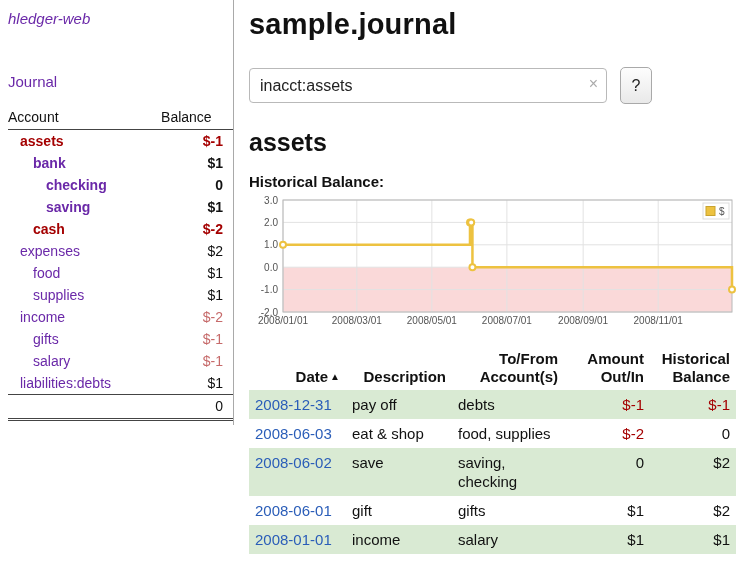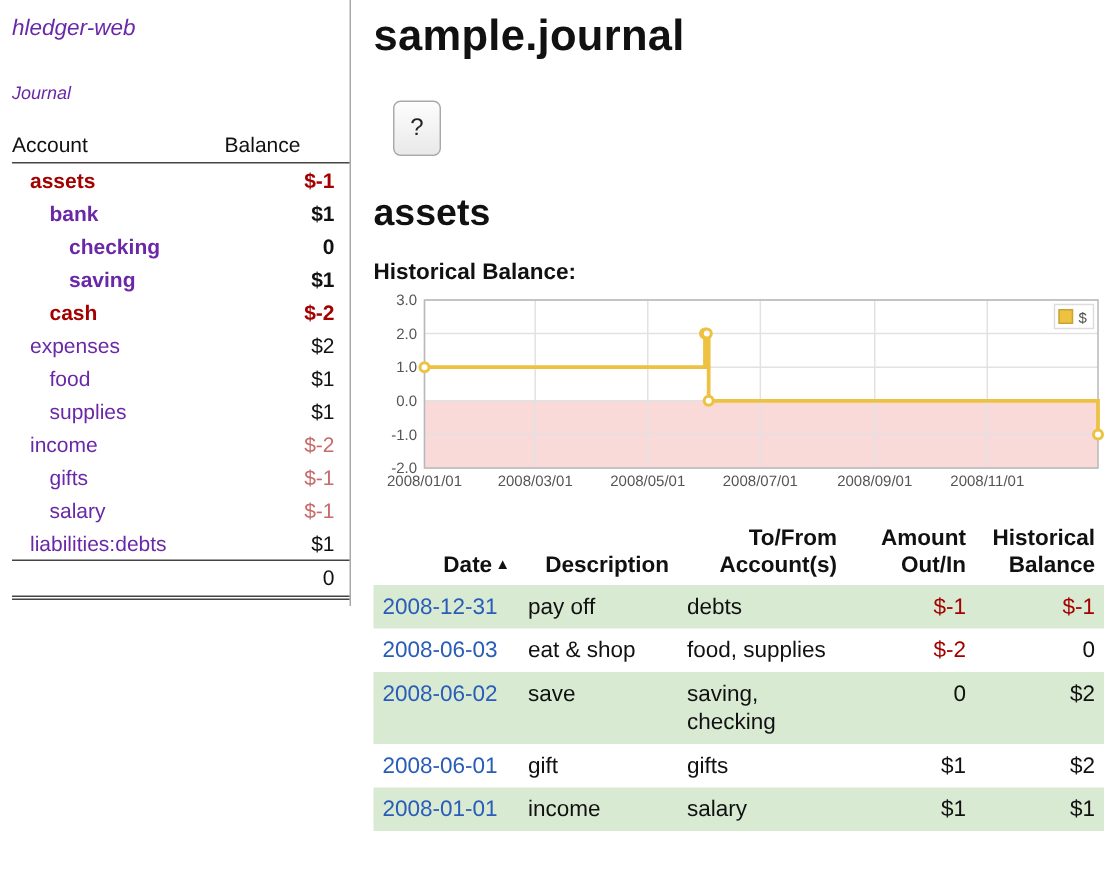--- a/index.html
+++ b/index.html
@@ -9,24 +9,24 @@
     background: #fff; color: #111;
     font-family: "Liberation Sans", sans-serif; font-size: 14px;
     --purple: #6a28a8; --negd: #a40000; --negl: #c66a6a;
     --blue: #2a5db8; --stripe: #d9ead3;
   }
   .app { display: flex; align-items: flex-start; }
 
   
   .sidebar { flex: 0 0 234px; width: 234px; border-right: 1px solid #a9a9a9; padding: 10px 0 4px 8px; }
   .app-title { display: block; color: var(--purple); text-decoration: none; font-size: 15px; font-style: italic; }
-  .journal-link { display: block; margin-top: 28px; color: var(--purple); text-decoration: none; font-size: 12px; font-style: italic; }
+  .journal-link { display: block; margin-top: 46px; color: var(--purple); text-decoration: none; font-size: 15px; }
   .acct-table { width: 100%; border-collapse: collapse; margin-top: 16px; }
   .acct-table th { font-weight: normal; text-align: left; padding: 3px 0 4px 0; border-bottom: 1px solid #444; font-size: 14px; }
-  .acct-table th.bal-h { text-align: left; padding-right: 10px; }
+  .acct-table th.bal-h { text-align: center; padding-right: 10px; }
   .acct-table td { padding: 3px 0; font-size: 14px; line-height: 16px; }
   td.acct a { color: var(--purple); text-decoration: none; }
   td.acct.neg-d a { color: var(--negd); }
   .lvl1 { padding-left: 12px !important; }
   .lvl2 { padding-left: 25px !important; }
   .lvl3 { padding-left: 38px !important; }
   td.bal { text-align: right; padding-right: 10px !important; }
   .b, .b a { font-weight: bold; }
   td.bal.neg-d { color: var(--negd); }
   td.bal.neg-l { color: var(--negl); }
@@ -135,20 +135,24 @@
           <td class="bal">0</td>
         </tr>
       </tbody>
     </table>
   </aside>
 
   <main class="main">
     <h1 class="journal-title">sample.journal</h1>
 
     <div class="search-row">
+      <div class="search-box">
+        <input type="text" class="search-input" value="inacct:assets" style="">
+        <span class="clear-icon">×</span>
+      </div>
       <button class="btn help-button">?</button>
     </div>
 
     <h2 class="account-heading">assets</h2>
     <div class="chart-title">Historical Balance:</div>
 
     <svg id="chart-svg" width="487" height="136" viewBox="0 0 487 136">
         <rect x="34" y="73.2" width="449" height="44.8" fill="#fad9d9"></rect>
         <line x1="34" x2="483" y1="6" y2="6" stroke="#e2e2e2"></line>
         <text class="tick" x="29" y="9.5" text-anchor="end">3.0</text>

